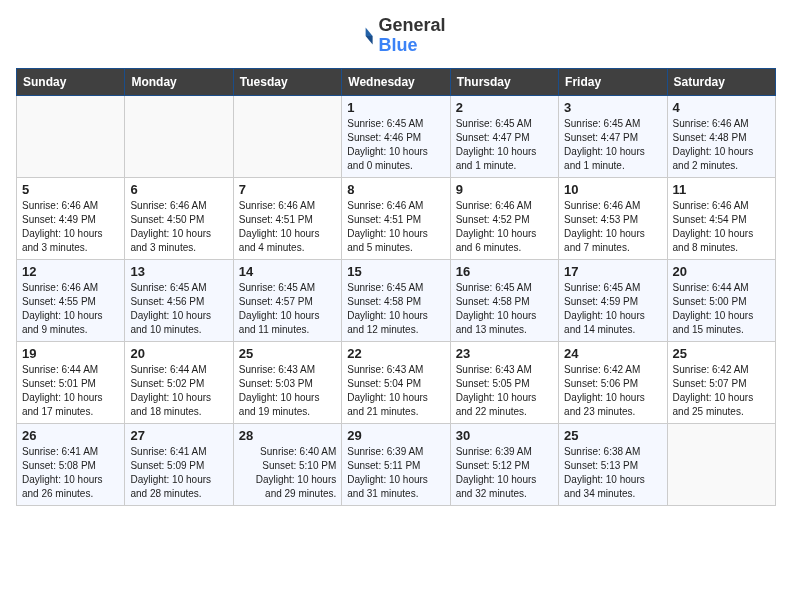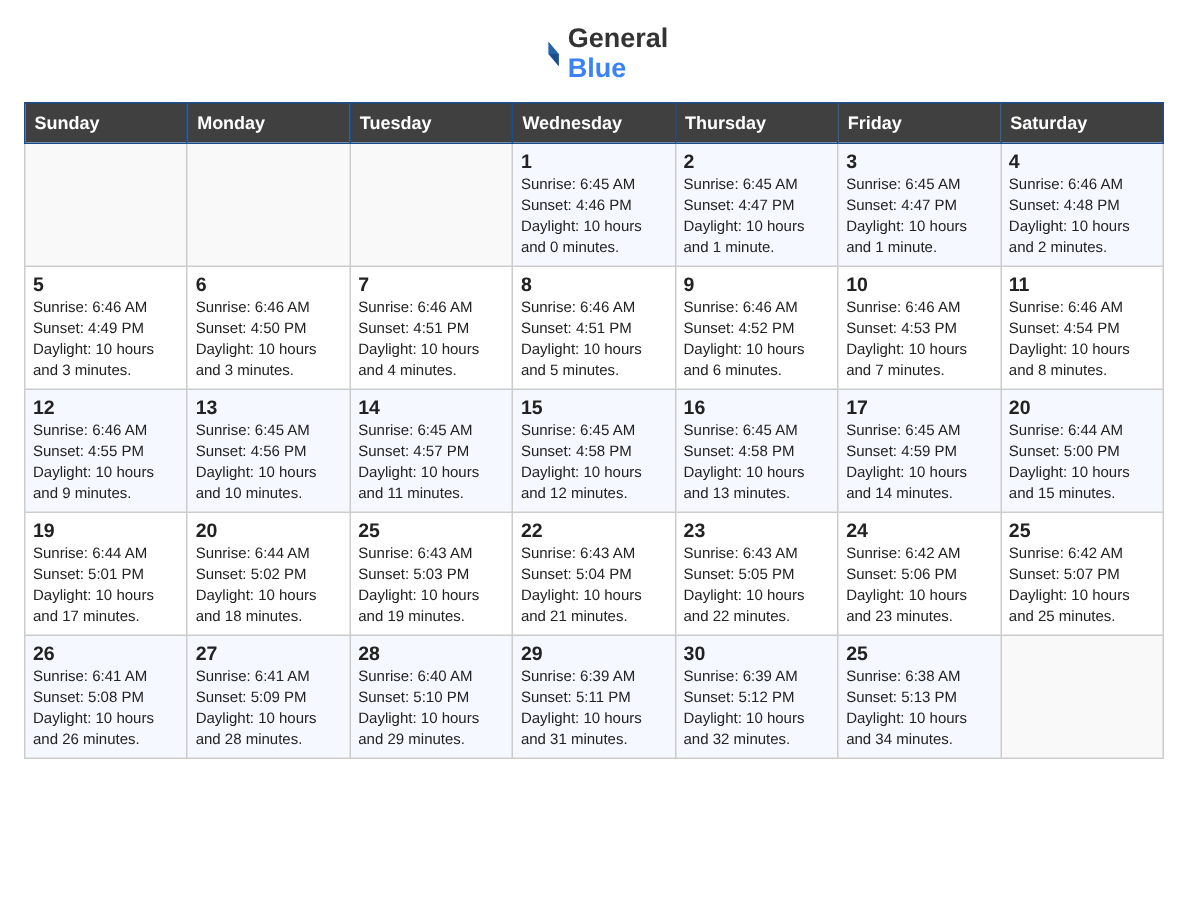--- a/index.html
+++ b/index.html
@@ -313,21 +313,21 @@
         </td>
         <td>
           <span class="day-number">27</span>
           <div class="day-info" style="white-space: pre-line;">Sunrise: 6:41 AM
 Sunset: 5:09 PM
 Daylight: 10 hours
 and 28 minutes.</div>
         </td>
         <td>
           <span class="day-number">28</span>
-          <div class="day-info" style="white-space: pre-line;">Sunrise: 6:40 AM
+          <div class="day-info" style="white-space: pre-line; text-align: right;">Sunrise: 6:40 AM
 Sunset: 5:10 PM
 Daylight: 10 hours
 and 29 minutes.</div>
         </td>
         <td>
           <span class="day-number">29</span>
           <div class="day-info" style="white-space: pre-line;">Sunrise: 6:39 AM
 Sunset: 5:11 PM
 Daylight: 10 hours
 and 31 minutes.</div>

